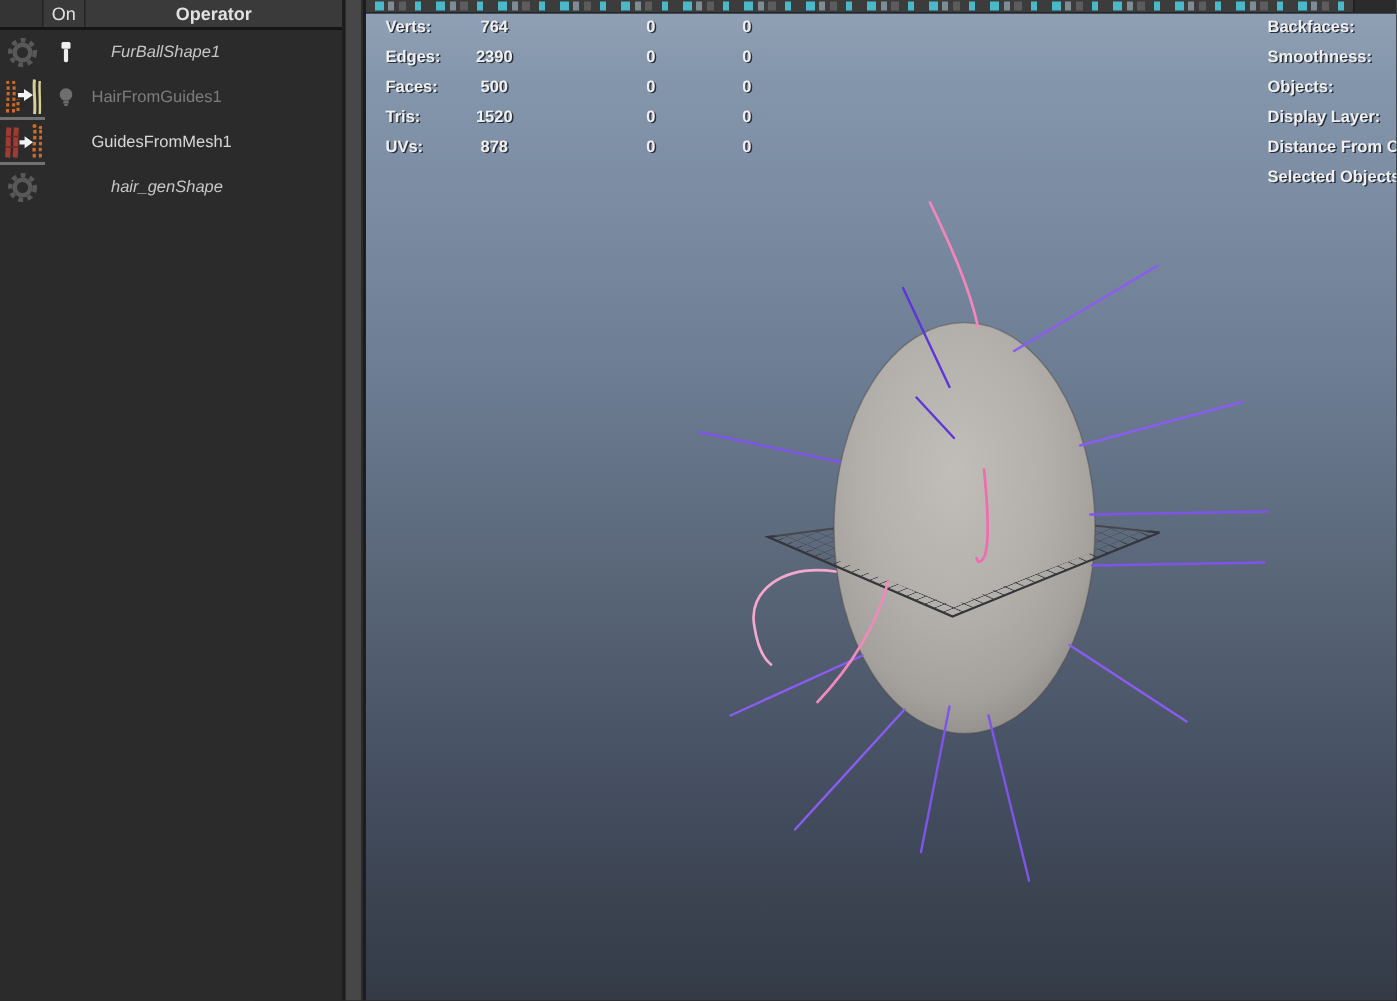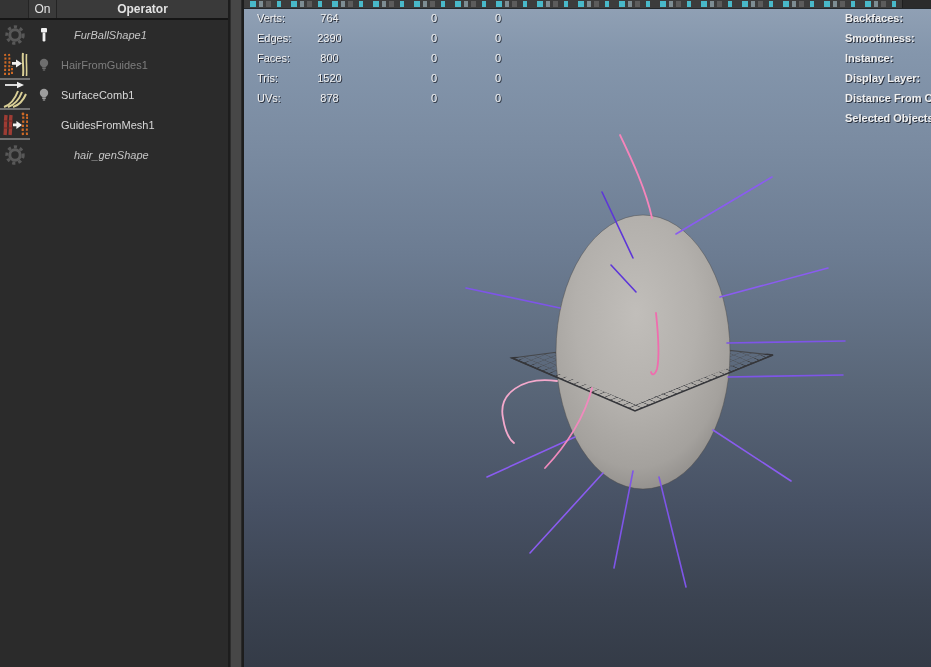--- a/index.html
+++ b/index.html
@@ -35,21 +35,21 @@
   .vp-toolbar { position:absolute; top:0; left:0; right:0; height:9px; background:#3c3c3c;
     border-bottom:1px solid #23282c; }
   .vp-toolbar::before { content:""; position:absolute; left:6px; right:34px; top:1px; bottom:1px;
     background:repeating-linear-gradient(90deg,#49b9c9 0 6px,#3c3c3c 6px 9px,#7d8d93 9px 13px,#3c3c3c 13px 16px,#5c5c5c 16px 21px,#3c3c3c 21px 27px,#49b9c9 27px 31px,#3c3c3c 31px 41px); }
   .vp-toolbar::after { content:""; position:absolute; right:0; top:0; width:28px; height:100%;
     background:#2b2b2b; border-left:1px solid #1f1f1f; }
 
   .scene { position:absolute; left:0; top:9px; width:687px; height:658px; }
 
   
-  .hud { position:absolute; left:0; right:0; top:9px; font-size:11px; font-weight:400;
+  .hud { position:absolute; left:0; right:0; top:9px; font-size:11px; font-weight:700;
          color:#f0f0f0; text-shadow:1px 1px 0 rgba(25,28,38,.85); pointer-events:none; }
   .hud-row { position:relative; height:20px; }
   .hud-row .lbl { position:absolute; left:13px; top:3px; }
   .hud-row .v1  { position:absolute; left:40px; top:3px; width:91px; text-align:center; }
   .hud-row .z1  { position:absolute; left:141px; top:3px; width:52px; text-align:right; }
   .hud-row .z2  { position:absolute; left:205px; top:3px; width:52px; text-align:right; }
   .hud-right { position:absolute; left:601px; top:9px; width:200px; font-size:11px; font-weight:700;
          color:#f0f0f0; text-shadow:1px 1px 0 rgba(25,28,38,.85); pointer-events:none; }
   .hud-right .hud-row { height:20px; }
   .hud-right .rlbl { position:absolute; top:3px; white-space:nowrap; }
@@ -97,39 +97,20 @@
       <div class="cell-bulb">
         <svg width="14" height="16" viewBox="0 0 14 16">
           <circle cx="7" cy="6" r="4.2" fill="#6e6e6e"></circle>
           <rect x="5.2" y="10.4" width="3.6" height="1.6" fill="#6e6e6e"></rect>
           <rect x="5.8" y="12.4" width="2.4" height="1.2" fill="#6e6e6e"></rect>
         </svg>
       </div>
       <div class="cell-label">HairFromGuides1</div>
     </div>
 
-    <div class="sb-row">
-      <div class="cell-icon sep">
-        <svg width="26" height="28" viewBox="0 0 26 28">
-          <path d="M3 5 h13" stroke="#eeeeee" stroke-width="1.8" fill="none"></path>
-          <path d="M15 1.8 l7 3.2 -7 3.2 z" fill="#eeeeee"></path>
-          <path d="M2 27 C8 25 13 19 16 11" fill="none" stroke="#d9cf96" stroke-width="2"></path>
-          <path d="M6 27 C12 25 17 20 20 12" fill="none" stroke="#d9cf96" stroke-width="2"></path>
-          <path d="M11 27 C16 25.5 21 21 24 14" fill="none" stroke="#d9cf96" stroke-width="2"></path>
-        </svg>
-      </div>
-      <div class="cell-bulb">
-        <svg width="14" height="16" viewBox="0 0 14 16">
-          <circle cx="7" cy="6" r="4.2" fill="#9d9d9d"></circle>
-          <rect x="5.2" y="10.4" width="3.6" height="1.6" fill="#9d9d9d"></rect>
-          <rect x="5.8" y="12.4" width="2.4" height="1.2" fill="#9d9d9d"></rect>
-        </svg>
-      </div>
-      <div class="cell-label">SurfaceComb1</div>
-    </div>
 
 
     <div class="sb-row">
       <div class="cell-icon sep">
         <svg width="26" height="28" viewBox="0 0 26 28">
           <path d="M4 5 C3 12 4 19 3 25" fill="none" stroke="#9e3c34" stroke-width="3.4"></path>
           <path d="M9 5 C8 12 9 19 8 25" fill="none" stroke="#9e3c34" stroke-width="3.4"></path>
           <path d="M2 11 h9 M2 18 h9" stroke="#6e2620" stroke-width="1"></path>
           <path d="M11 13.5 h3.4 v-2.6 l5.6 4 -5.6 4 v-2.6 h-3.4 z" fill="#f2f2f2"></path>
           <path d="M21 25 C20 18 22 11 21 5" fill="none" stroke="#cf6a26" stroke-width="2.2" stroke-dasharray="2.4 1.6"></path>
@@ -224,21 +205,21 @@
         <span class="z2">0</span>
       </div>
       <div class="hud-row">
         <span class="lbl">Edges:</span>
         <span class="v1">2390</span>
         <span class="z1">0</span>
         <span class="z2">0</span>
       </div>
       <div class="hud-row">
         <span class="lbl">Faces:</span>
-        <span class="v1">800</span>
+        <span class="v1">500</span>
         <span class="z1">0</span>
         <span class="z2">0</span>
       </div>
       <div class="hud-row">
         <span class="lbl">Tris:</span>
         <span class="v1">1520</span>
         <span class="z1">0</span>
         <span class="z2">0</span>
       </div>
       <div class="hud-row">
@@ -250,21 +231,21 @@
     </div>
 
     <div class="hud-right">
       <div class="hud-row">
           <span class="rlbl">Backfaces:</span>
         </div>
       <div class="hud-row">
           <span class="rlbl">Smoothness:</span>
         </div>
       <div class="hud-row">
-          <span class="rlbl">Instance:</span>
+          <span class="rlbl">Objects:</span>
         </div>
       <div class="hud-row">
           <span class="rlbl">Display Layer:</span>
         </div>
       <div class="hud-row">
           <span class="rlbl">Distance From Ca</span>
         </div>
       <div class="hud-row">
           <span class="rlbl">Selected Objects</span>
         </div>

